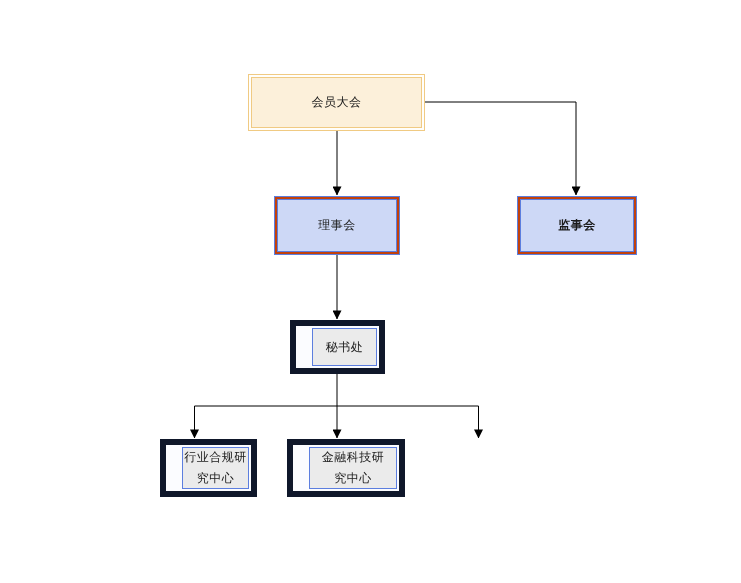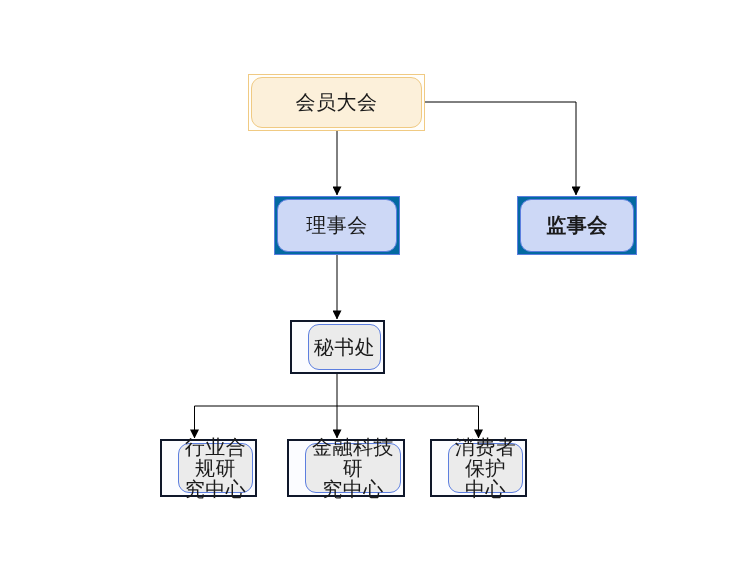--- a/index.html
+++ b/index.html
@@ -31,34 +31,33 @@
   }
   .node-inner {
     box-sizing: border-box;
     width: 100%;
     height: 100%;
     display: flex;
     flex-direction: column;
     align-items: center;
     justify-content: center;
     text-align: center;
-    font-size: 20px;
+    font-size: 12px;
     line-height: 21px;
     color: #1a1a1a;
     letter-spacing: 0.5px;
-    border-radius: 11px;
   }
   
   .node.yellow { border: 1px solid #f0ca83; }
   .node.yellow .node-inner { border: 1px solid #f0ca83; background: #fcf0da; }
   
-  .node.blue { border: 1px solid #5c7edf; background: #0369a1; }
+  .node.blue { border: 1px solid #5c7edf; background: #c2410c; }
   .node.blue .node-inner { border: 1px solid #5c7edf; background: #cdd8f6; }
   
-  .node.gray { border: 2px solid #0f172a; background: #fbfcff; padding-left: 16px; }
+  .node.gray { border: 6px solid #0f172a; background: #fbfcff; padding-left: 16px; }
   .node.gray .node-inner { border: 1px solid #5c7edf; background: #ebebeb; }
 
   
   #node-members      { left: 248px; top: 74px;  width: 177px; height: 57px; }
   #node-council      { left: 274px; top: 196px; width: 126px; height: 59px; }
   #node-supervisory  { left: 517px; top: 196px; width: 120px; height: 59px; font-weight: bold; }
   #node-secretariat  { left: 290px; top: 320px; width: 95px;  height: 54px; }
   #node-compliance   { left: 146px; top: 439px; width: 97px;  height: 58px; margin-left: 14px; }
   #node-fintech      { left: 287px; top: 439px; width: 118px;  height: 58px; }
   #node-consumer     { left: 430px; top: 439px; width: 97px;  height: 58px; }
@@ -117,20 +116,14 @@
     </div>
   </div>
 
   <div id="node-fintech" class="node gray">
     <div class="node-inner">
       <span>金融科技研</span>
       <span>究中心</span>
     </div>
   </div>
 
-  <div id="node-consumer" class="node gray">
-    <div class="node-inner">
-      <span>消费者保护</span>
-      <span>中心</span>
-    </div>
-  </div>
 
 </div>
 
 </body></html>

